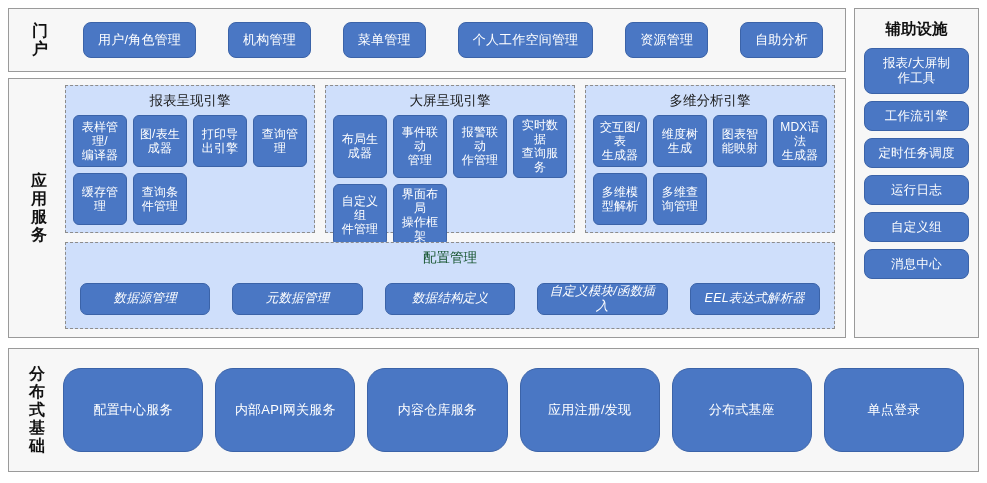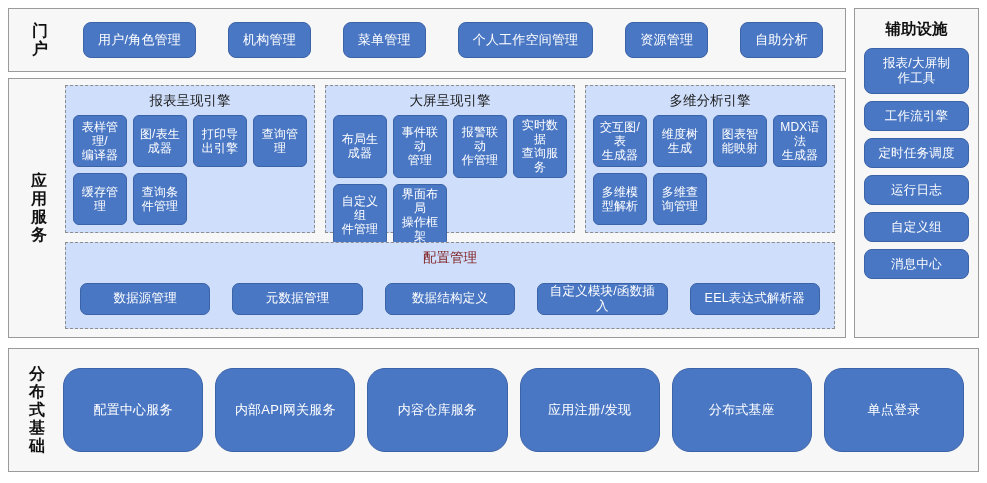--- a/index.html
+++ b/index.html
@@ -82,22 +82,22 @@
 
   .config{
     margin-top:9px;
     flex:1;
     border:1px dashed #8c8c8c;
     background:#cfdffb;
     box-sizing:border-box;
     padding:4px 10px 8px 10px;
     display:flex;flex-direction:column;
   }
-  .config-title{text-align:center;font-size:13.5px;color:#7f1d1d;margin:2px 0 14px 0;}
-  .config-btns{flex:1;display:flex;align-items:center;justify-content:space-between;gap:22px;padding:0 4px 4px 4px;}
+  .config-title{text-align:center;font-size:13.5px;color:#14532d;margin:2px 0 14px 0;}
+  .config-btns{flex:1;display:flex;align-items:center;justify-content:space-between;gap:22px;padding:0 4px 4px 4px;font-style:italic;}
   .config-btns .btn{height:32px;flex:1;font-size:12.5px;border-radius:7px;}
 
   
   .dist{position:absolute;left:8px;top:348px;width:971px;height:124px;display:flex;}
   .dist .row-label{width:40px;display:flex;align-items:center;justify-content:center;font-size:16px;margin-left:8px;}
   .dist .btns{flex:1;display:flex;align-items:center;justify-content:space-around;gap:12px;padding:10px 14px 10px 6px;}
   .dist .btn{flex:1;height:84px;border-radius:18px;font-size:13px;}
 </style>
 </head>
 <body>

